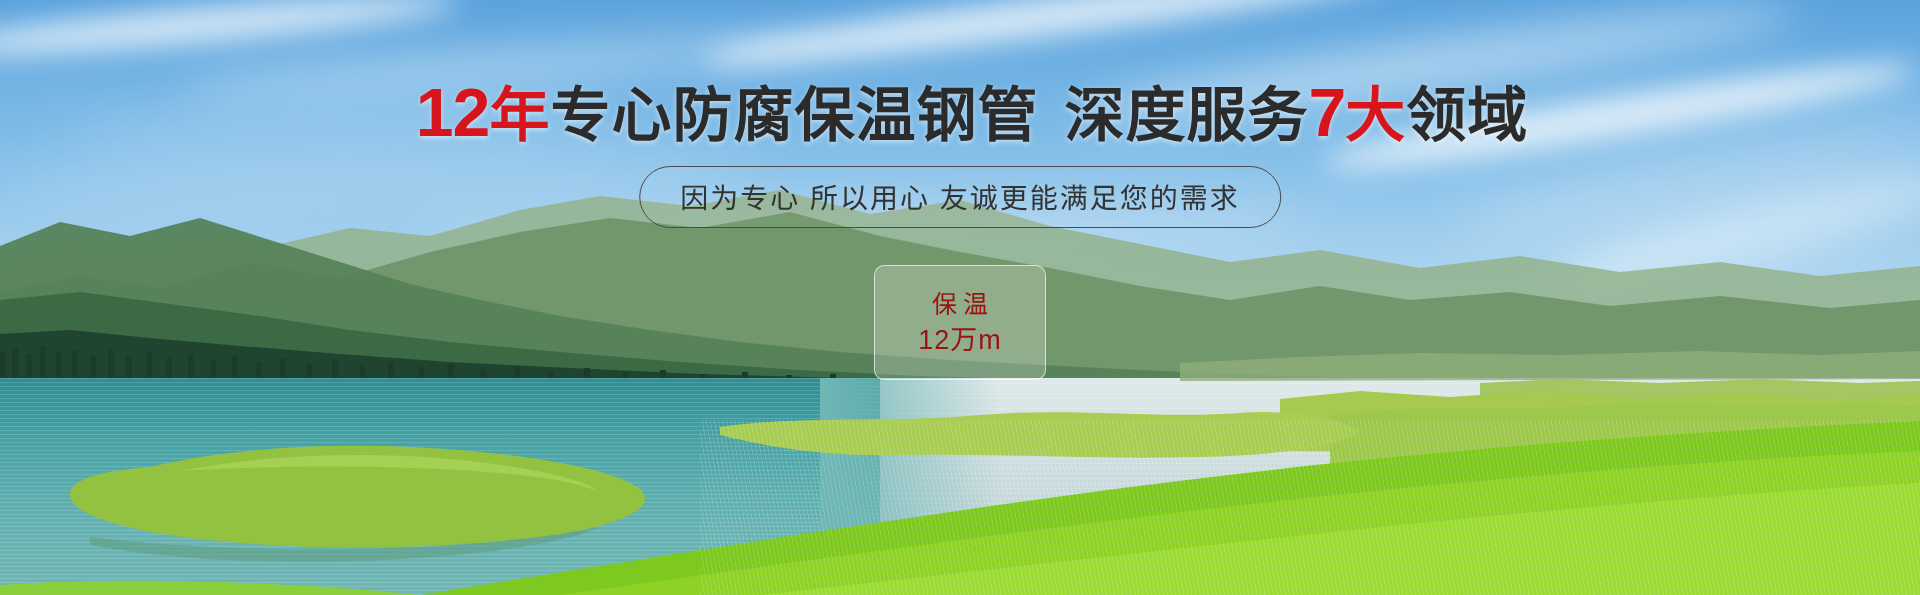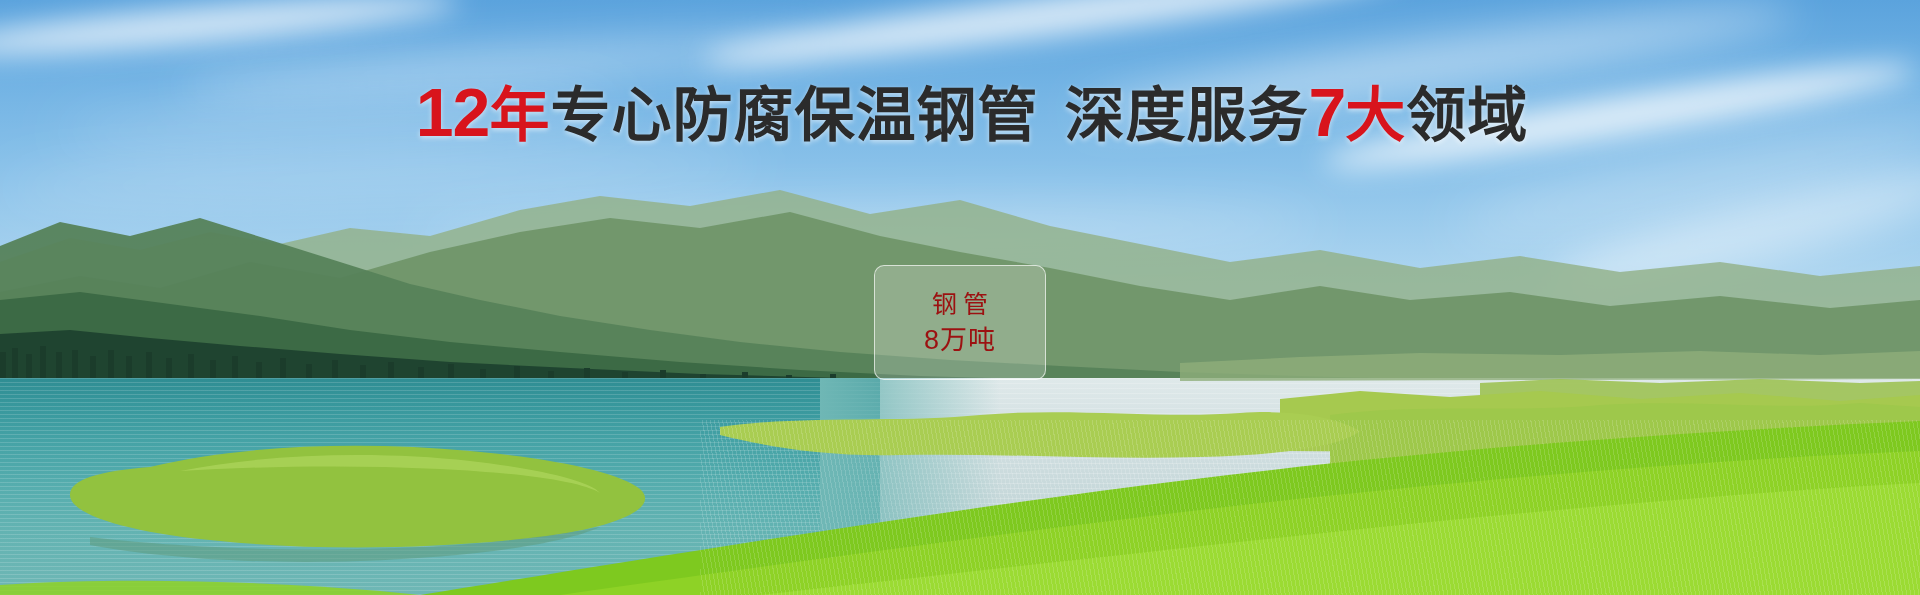--- a/index.html
+++ b/index.html
@@ -338,25 +338,28 @@
 
       <path d="M0,290 C120,282 260,286 380,296 L420,300 L0,300 Z" fill="#8ed226" opacity="0.85"></path>
     </svg>
   </div>
   <div class="grass-texture"></div>
 
   <div class="headline">
     <span class="hl-red hl-num">12</span><span class="hl-red">年</span><span>专心防腐保温钢管</span><span class="hl-gap"></span><span>深度服务</span><span class="hl-red hl-num">7</span><span class="hl-red">大</span><span>领域</span>
   </div>
 
+  <div class="pill">
+    <span>因为专心 所以用心 友诚更能满足您的需求</span>
+  </div>
 
   <div class="cards">
 
+
+
     <div class="card">
-      <div class="card-label">钢管</div>
-      <div class="card-value"><span>8万吨</span></div>
+      <div class="card-label">保温</div>
+      <div class="card-value"><span>12万m</span></div>
     </div>
 
-
-
   </div>
 
 </div>
 
 </body></html>

